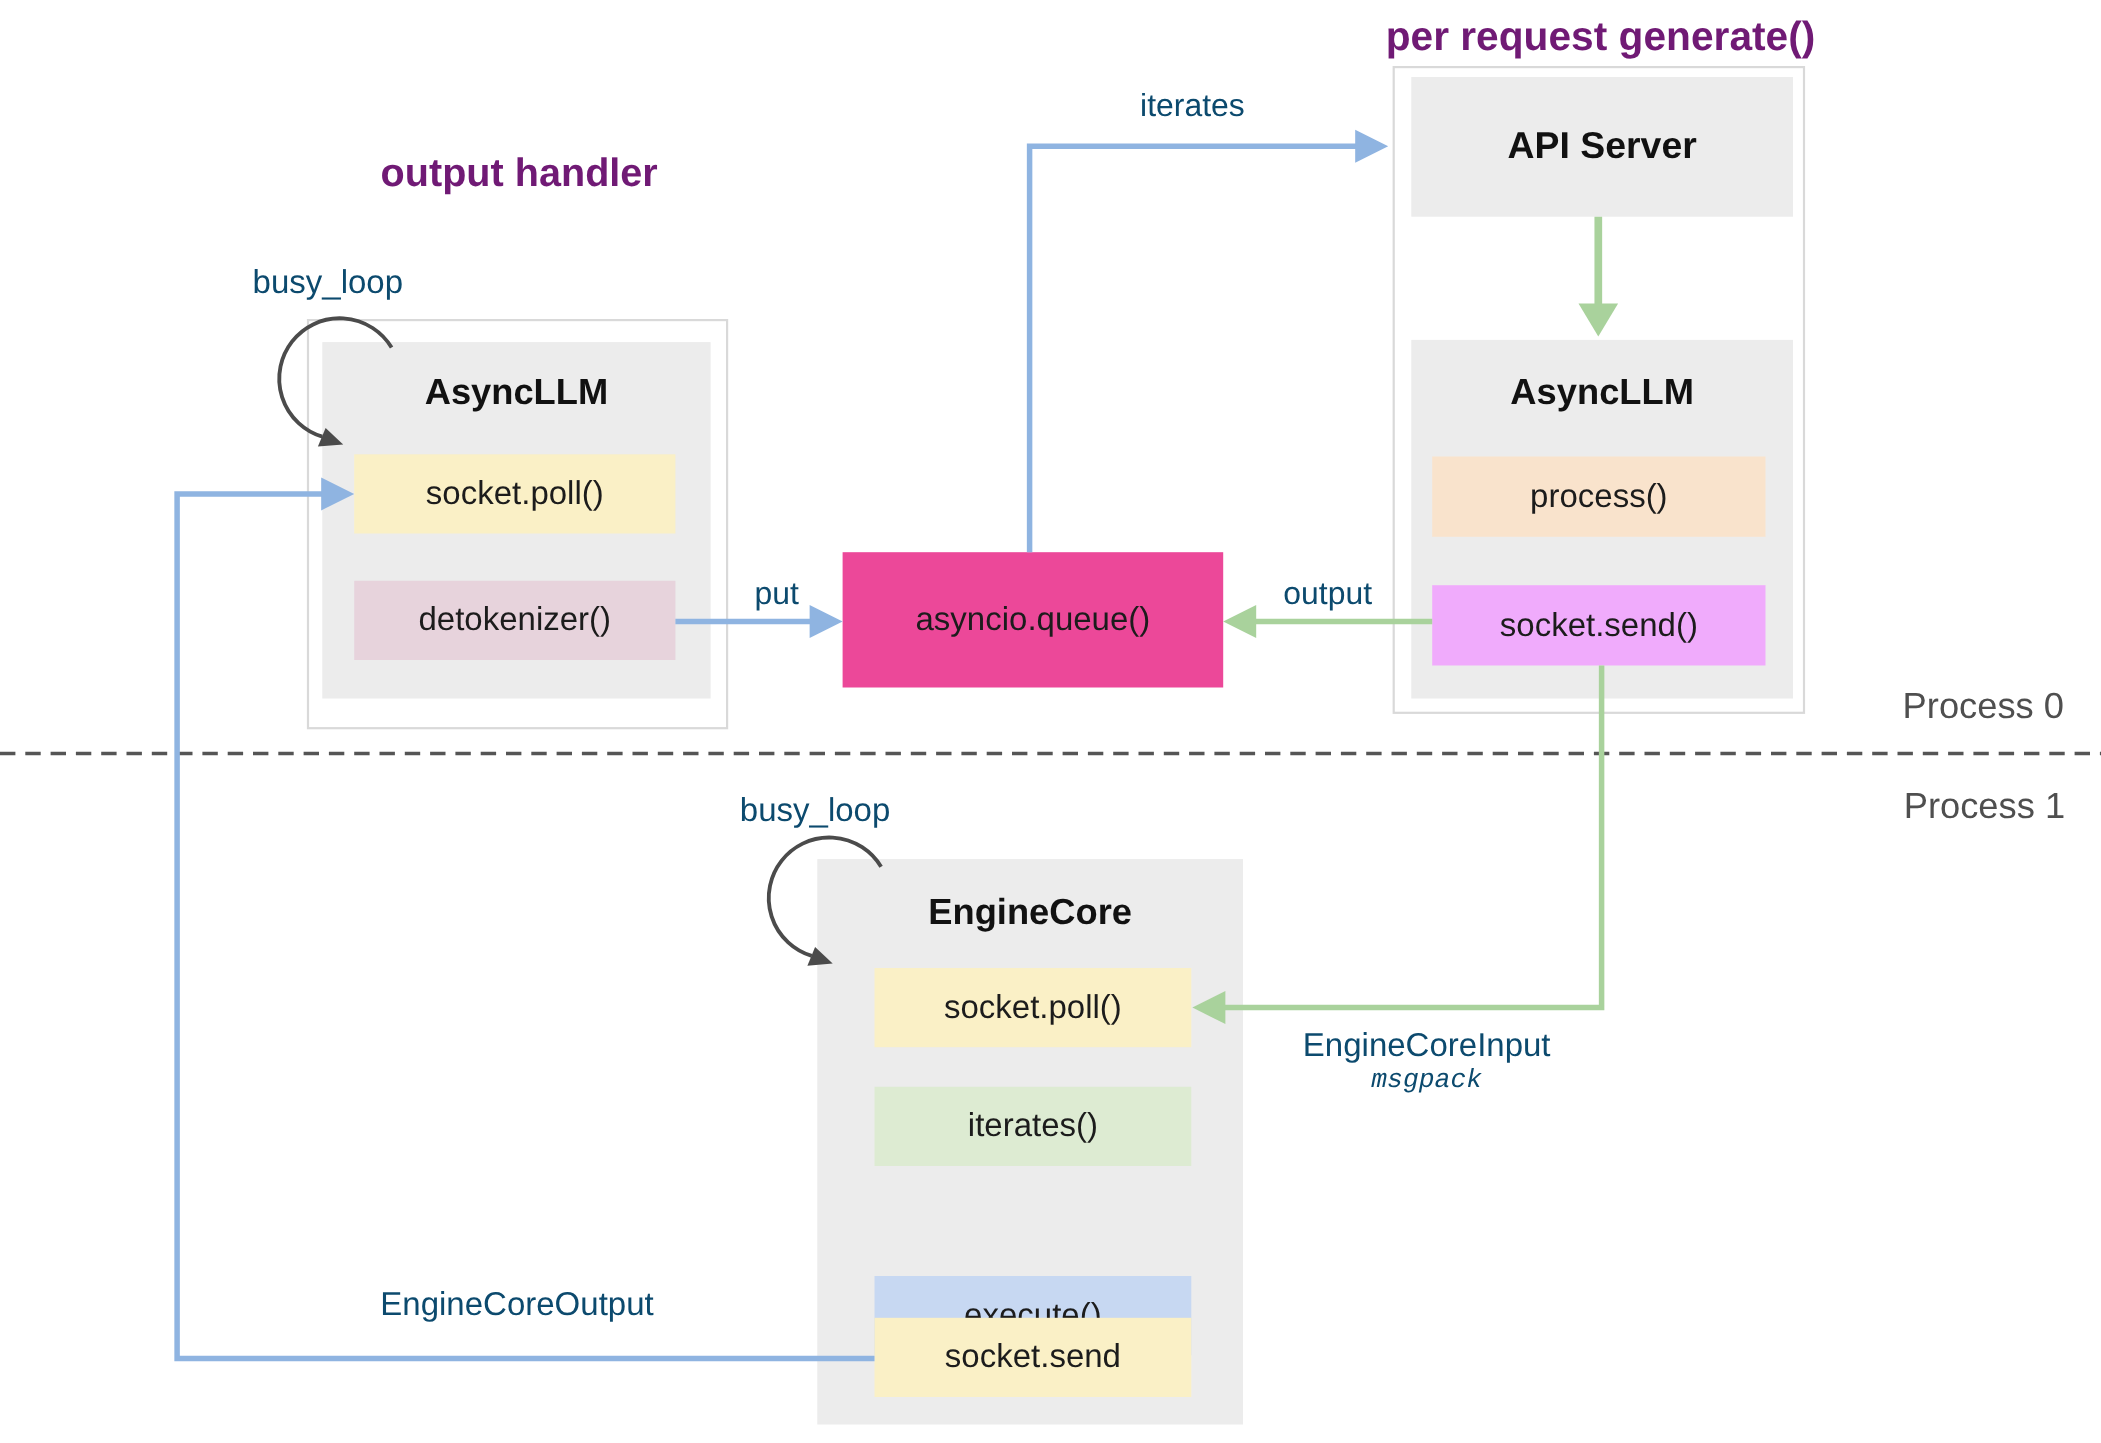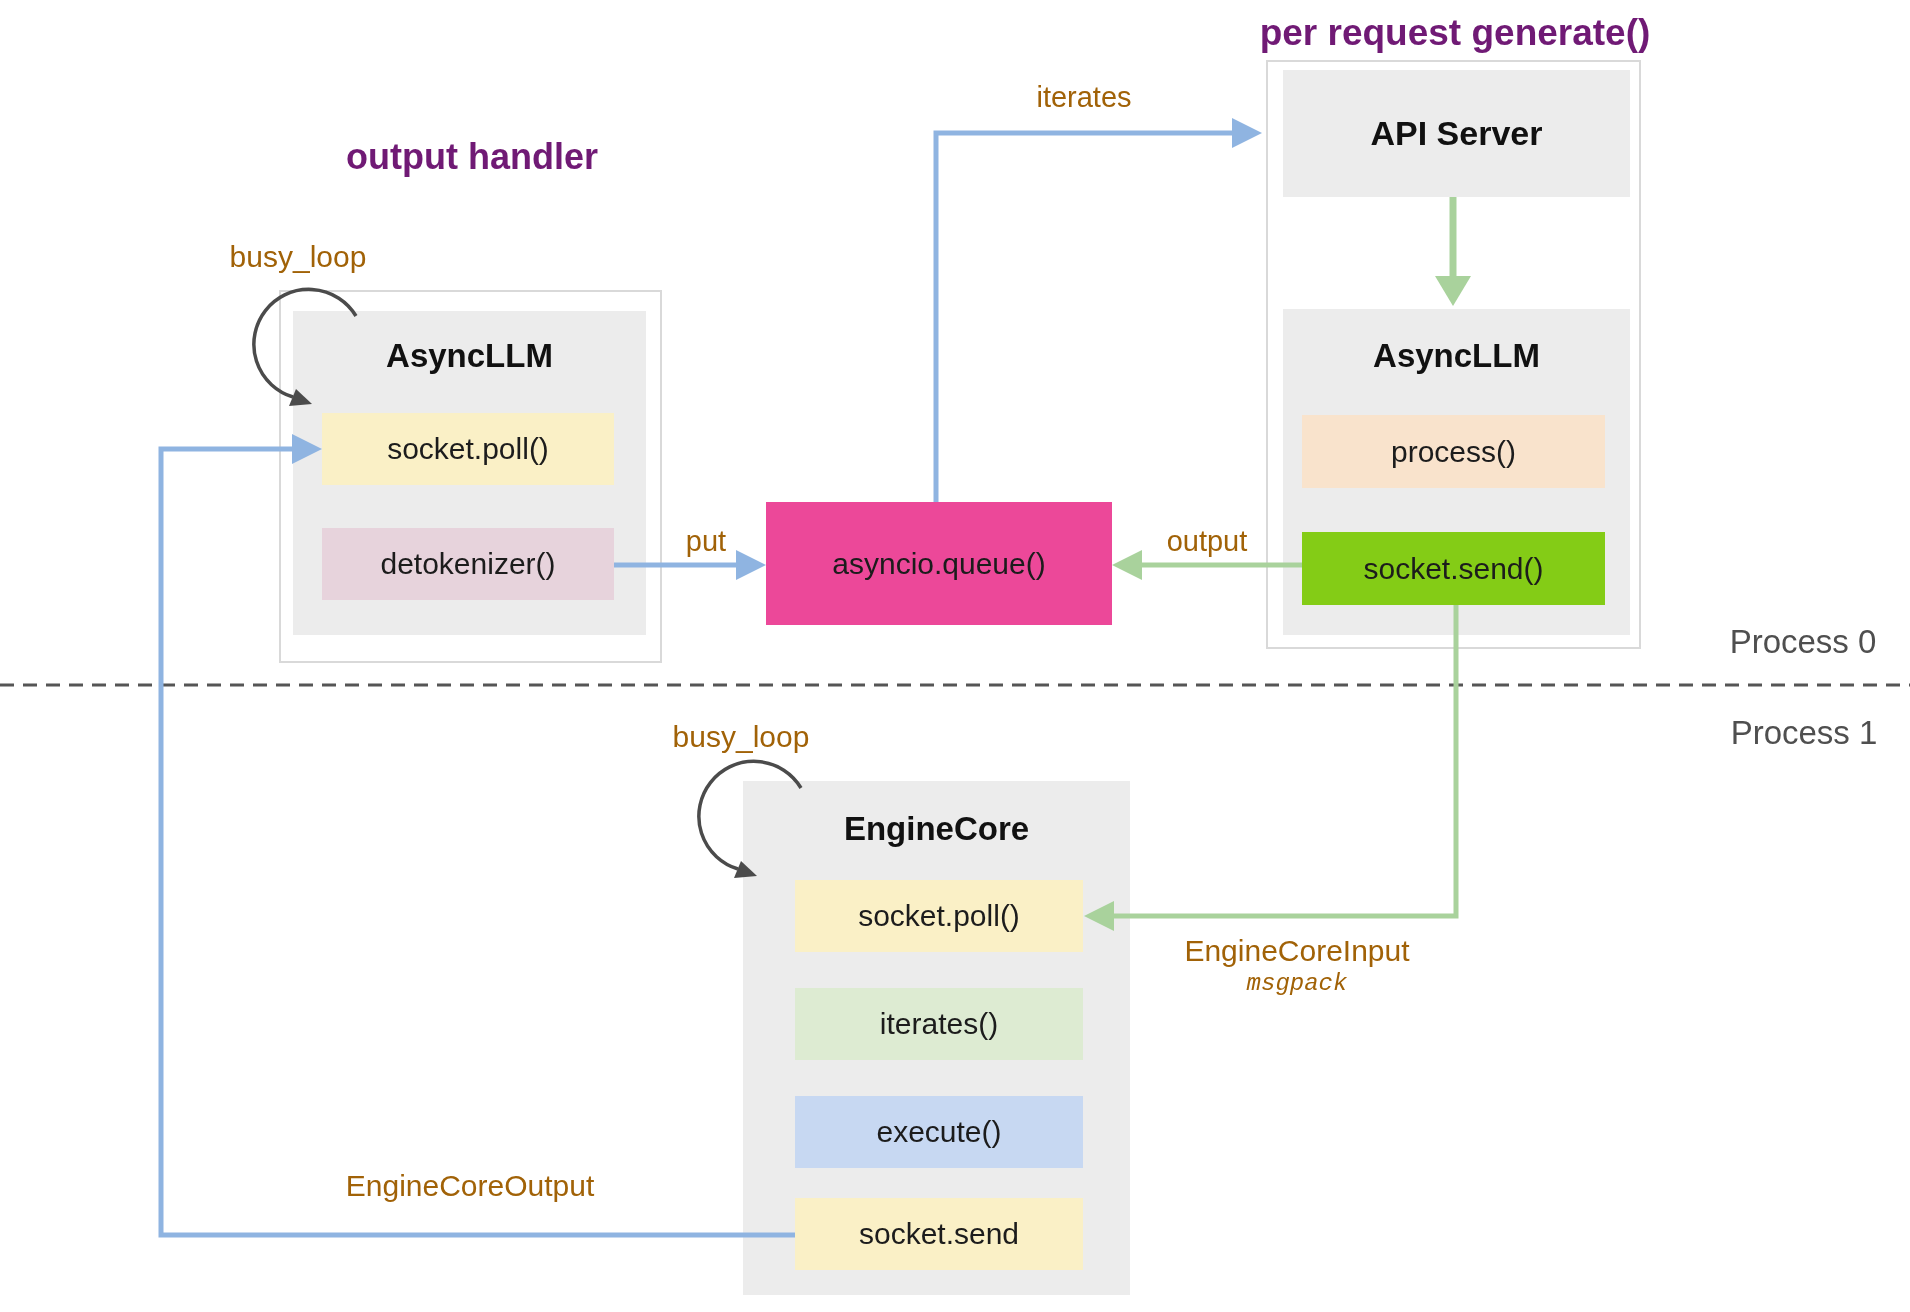--- a/index.html
+++ b/index.html
@@ -8,21 +8,21 @@
   .arrows{position:absolute;left:0;top:0;width:1910px;height:1312px;pointer-events:none;z-index:5;}
   .boxlayer{position:absolute;left:0;top:0;width:100%;height:100%;z-index:1;}
   .outer-box{position:absolute;background:#ffffff;border:2px solid #d9d9d9;box-sizing:border-box;}
   .gray-box{position:absolute;background:#ececec;}
   .method{position:absolute;display:flex;align-items:center;justify-content:center;
           font-size:30px;color:#1c1c1c;}
   .comp-title{position:absolute;display:flex;align-items:center;justify-content:center;
           font-size:33px;font-weight:bold;color:#111111;}
   .queue-box{position:absolute;background:#ec4899;display:flex;align-items:center;justify-content:center;
           font-size:30px;color:#1c1c1c;}
-  .lbl{position:absolute;transform:translate(-50%,-50%);white-space:nowrap;color:#a16207;
+  .lbl{position:absolute;transform:translate(-50%,-50%);white-space:nowrap;color:#0c4a6e;
           font-size:29px;z-index:3;}
   .lbl.big-title{font-size:36px;font-weight:bold;color:#701a75;}
   .lbl.proc{font-size:33px;color:#4f4f4f;}
   .lbl.ital{font-size:24px;font-style:italic;font-family:Liberation Mono, monospace;}
 </style>
 </head>
 <body>
 
 <div class="canvas">
 
@@ -35,27 +35,27 @@
     <div class="method" style="left: 322px; top: 528px; width: 292px; height: 72px; background-color: rgb(231, 211, 220);">detokenizer()</div>
 
     <div class="queue-box" style="left:766px;top:502px;width:346px;height:123px;">asyncio.queue()</div>
 
     <div class="outer-box" style="left:1266px;top:60px;width:375px;height:589px;"></div>
     <div class="gray-box" style="left:1283px;top:70px;width:347px;height:127px;"></div>
     <div class="comp-title" style="left:1283px;top:70px;width:347px;height:127px;font-size:34px;">API Server</div>
     <div class="gray-box" style="left:1283px;top:309px;width:347px;height:326px;"></div>
     <div class="comp-title" style="left:1283px;top:336px;width:347px;height:40px;">AsyncLLM</div>
     <div class="method" style="left: 1302px; top: 415px; width: 303px; height: 73px; background-color: rgb(249, 227, 204);">process()</div>
-    <div class="method" style="left: 1302px; top: 532px; width: 303px; height: 73px; background-color: #84cc16;">socket.send()</div>
+    <div class="method" style="left: 1302px; top: 532px; width: 303px; height: 73px; background-color: #f0abfc;">socket.send()</div>
 
     <div class="gray-box" style="left:743px;top:781px;width:387px;height:514px;"></div>
     <div class="comp-title" style="left:743px;top:809px;width:387px;height:40px;">EngineCore</div>
     <div class="method" style="left: 795px; top: 880px; width: 288px; height: 72px; background-color: rgb(250, 240, 198);">socket.poll()</div>
     <div class="method" style="left: 795px; top: 988px; width: 288px; height: 72px; background-color: rgb(221, 235, 210);">iterates()</div>
-    <div class="method" style="left: 795px; top: 1096px; width: 288px; height: 72px; background-color: rgb(199, 216, 242);">execute()</div>
+    <div class="method" style="left: 795px; top: 1160px; width: 288px; height: 72px; background-color: rgb(199, 216, 242);">execute()</div>
     <div class="method" style="left: 795px; top: 1198px; width: 288px; height: 72px; background-color: rgb(250, 240, 198);">socket.send</div>
   </div>
 
   <div class="lbl big-title" style="left:472px;top:157px;">output handler</div>
   <div class="lbl big-title" style="left:1455px;top:33px;font-size:37px;">per request generate()</div>
   <div class="lbl" style="left:298px;top:257px;font-size:30px;">busy_loop</div>
   <div class="lbl" style="left:741px;top:737px;font-size:30px;">busy_loop</div>
   <div class="lbl" style="left:1084px;top:97px;">iterates</div>
   <div class="lbl" style="left:706px;top:541px;">put</div>
   <div class="lbl" style="left:1207px;top:541px;">output</div>

